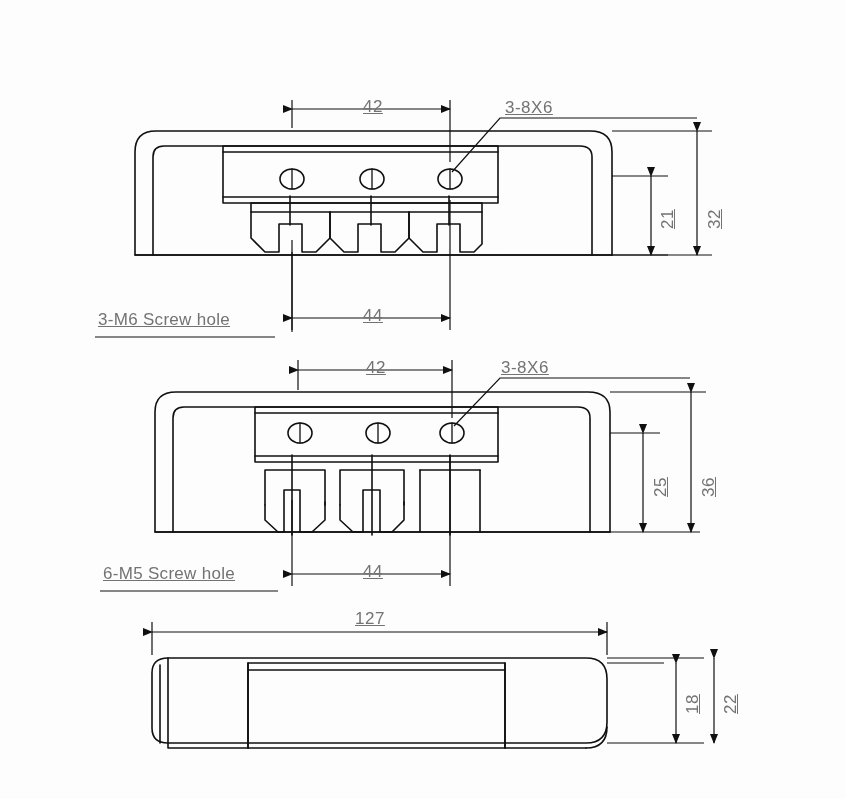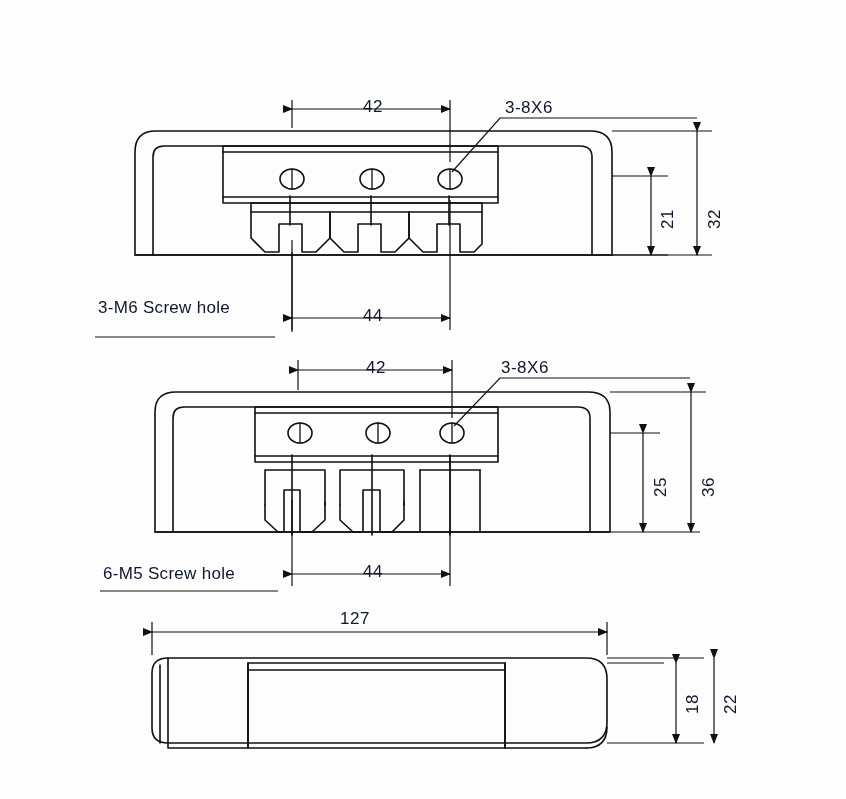--- a/index.html
+++ b/index.html
@@ -19,23 +19,24 @@
   }
   #sheet svg {
     position: absolute;
     left: 0;
     top: 0;
   }
   .lbl {
     position: absolute;
     font-family: "Liberation Sans", sans-serif;
     font-size: 17px;
-    color: #0f172a;
+    color: #737373;
     white-space: nowrap;
     letter-spacing: 0.5px;
+    text-decoration: underline;
   }
   .lbl.vert {
     transform: rotate(-90deg);
     transform-origin: left top;
   }
   .lbl.note {
     font-size: 17px;
     letter-spacing: 0.3px;
   }
 </style>
@@ -177,28 +178,28 @@
       <path d="M607,743 L704,743"></path>
       <path d="M607,658 L704,658"></path>
       <path d="M676,663 L676,743" marker-start="url(#ah)" marker-end="url(#ah)"></path>
       <path d="M714,658 L714,743" marker-start="url(#ah)" marker-end="url(#ah)"></path>
     </g>
   </svg>
 
   <div class="lbl" style="left:363px; top:97px;">42</div>
   <div class="lbl" style="left:505px; top:98px;">3-8X6</div>
   <div class="lbl" style="left:363px; top:306px;">44</div>
-  <div class="lbl note" style="left:98px; top:298px;">3-M6 Screw hole</div>
+  <div class="lbl note" style="left:98px; top:310px;">3-M6 Screw hole</div>
   <div class="lbl vert" style="left:658px; top:229px;">21</div>
   <div class="lbl vert" style="left:705px; top:229px;">32</div>
 
   <div class="lbl" style="left:366px; top:358px;">42</div>
   <div class="lbl" style="left:501px; top:358px;">3-8X6</div>
   <div class="lbl" style="left:363px; top:562px;">44</div>
   <div class="lbl note" style="left:103px; top:564px;">6-M5 Screw hole</div>
   <div class="lbl vert" style="left:651px; top:497px;">25</div>
   <div class="lbl vert" style="left:699px; top:497px;">36</div>
 
-  <div class="lbl" style="left:340px; top:609px;">127</div>
+  <div class="lbl" style="left:355px; top:609px;">127</div>
   <div class="lbl vert" style="left:683px; top:714px;">18</div>
   <div class="lbl vert" style="left:721px; top:714px;">22</div>
 
 </div>
 
 </body></html>

